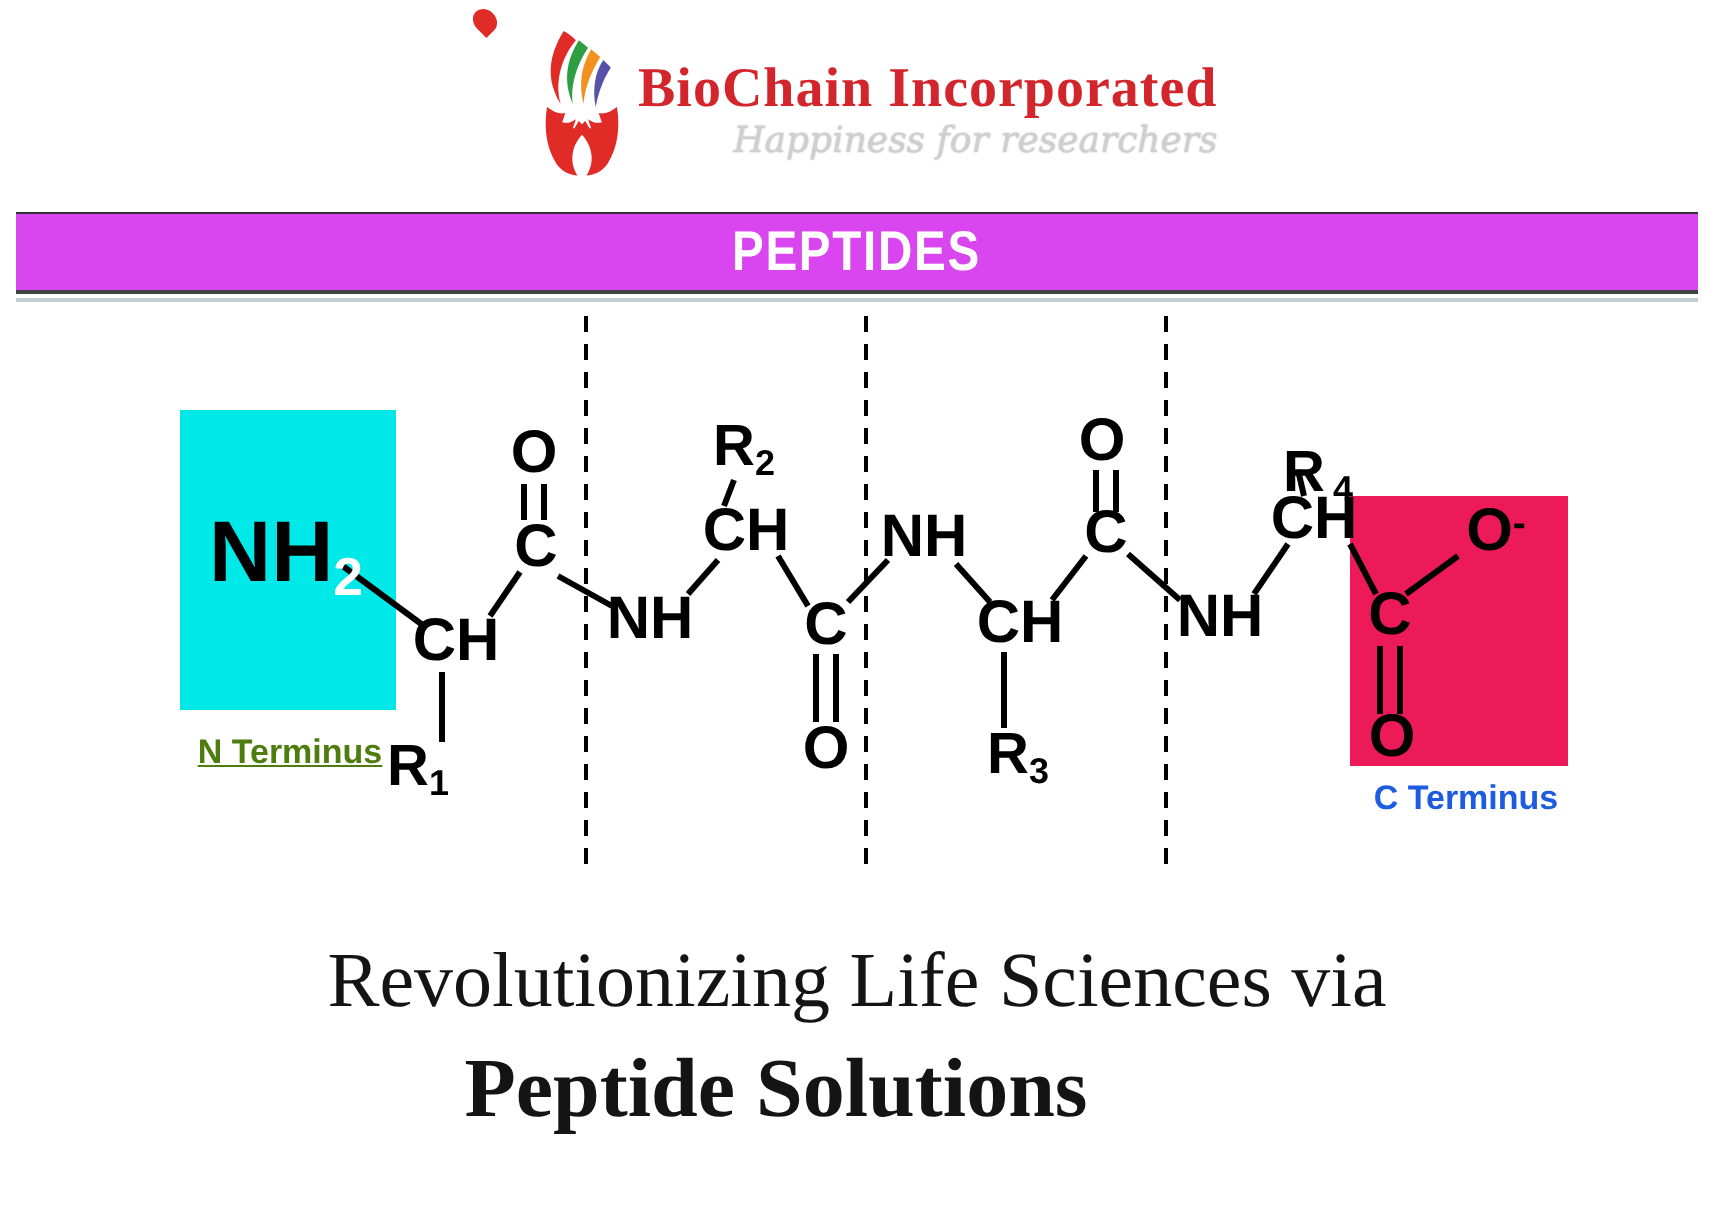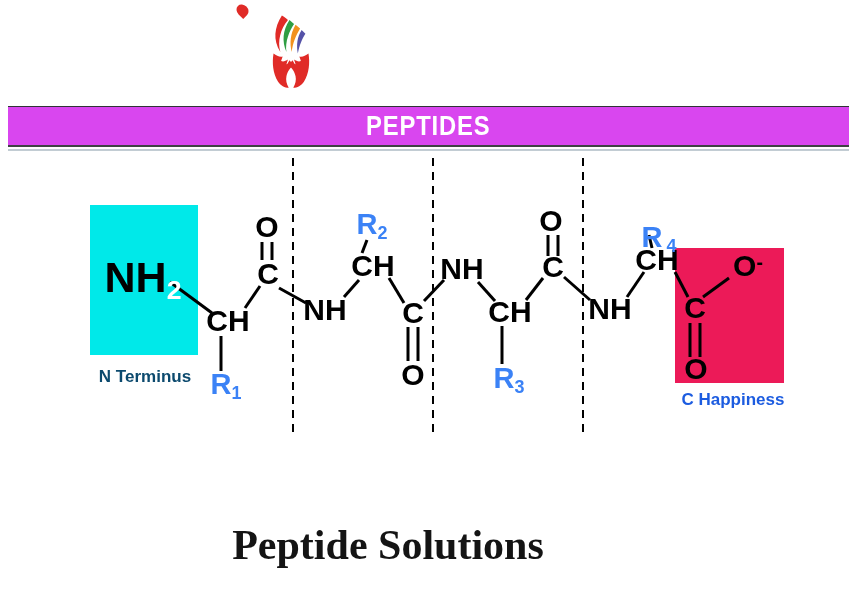--- a/index.html
+++ b/index.html
@@ -29,26 +29,26 @@
   .box{position:absolute;z-index:1;}
   .box-n{left:90px;top:205px;width:108px;height:150px;background:#00e9e9;}
   .box-c{left:675px;top:248px;width:109px;height:135px;background:#ec1a58;}
   .bonds{position:absolute;left:0;top:150px;z-index:2;pointer-events:none;}
   .atom{position:absolute;z-index:3;transform:translate(-50%,-50%);color:#000;font-weight:bold;
         font-size:30px;line-height:1;white-space:nowrap;}
   .atom-lg{font-size:43px;}
   .sub{font-size:0.62em;position:relative;top:0.28em;font-weight:bold;}
   .sub-white{color:#ffffff;}
   .sup{font-size:0.65em;position:relative;top:-0.38em;font-weight:bold;}
-  .r-label{position:absolute;z-index:3;transform:translate(-50%,-50%);color:#3b82f6;
+  .r-label{position:absolute;z-index:3;transform:translate(-50%,-50%);color:#000000;
            font-weight:bold;font-size:29px;line-height:1;white-space:nowrap;}
   .r4-gap .sub{margin-left:4px;}
   .terminus{position:absolute;z-index:3;transform:translate(-50%,-50%);font-weight:bold;
             font-size:17px;line-height:1;white-space:nowrap;}
-  .terminus-n{color:#0c4a6e;}
+  .terminus-n{color:#4d7c0f;text-decoration:underline;}
   .terminus-c{color:#1c5ce0;}
 
   
   .footer-line1{position:absolute;left:0;width:857px;top:468px;text-align:center;
                 font-family:"Liberation Serif", serif;font-size:39px;color:#141414;}
   .footer-line2{position:absolute;left:0;width:776px;top:521px;text-align:center;
                 font-family:"Liberation Serif", serif;font-size:42px;font-weight:bold;color:#141414;}
 </style>
 </head>
 <body>
@@ -58,20 +58,24 @@
   <div class="logo-wrap">
     <div class="logo-drop"></div>
     <svg class="logo-icon" viewBox="0 0 52 100">
       <path d="M14,2 C4,18 2,34 12,50 C8,36 12,20 22,8 C19,5 16,3 14,2 Z" fill="#e02b27"></path>
       <path d="M24,8 C15,22 14,36 20,50 C18,36 24,22 30,13 Z" fill="#2f9e43"></path>
       <path d="M32,14 C25,26 24,38 27,50 C28,38 33,27 38,19 Z" fill="#f2911f"></path>
       <path d="M40,21 C34,30 33,41 35,52 C37,41 41,32 45,26 Z" fill="#5552a8"></path>
       <path d="M3,52 C1,64 2,78 9,89 C12,94 18,97 23,97 C20,92 19,87 20,82 C21,76 25,70 31,66 L28,61 C26,64 23,66 20,66 L22,60 C19,62 16,63 13,62 L15,56 C11,57 7,55 3,52 Z" fill="#e02b27"></path>
       <path d="M49,52 C51,64 50,78 43,89 C40,94 34,97 29,97 C32,92 33,87 32,82 C31,76 27,70 21,66 L24,61 C26,64 29,66 32,66 L30,60 C33,62 36,63 39,62 L37,56 C41,57 45,55 49,52 Z" fill="#e02b27"></path>
     </svg>
+    <div class="logo-text">
+      <div class="brand">BioChain Incorporated</div>
+      <div class="tagline">Happiness for researchers</div>
+    </div>
   </div>
 
   <div class="banner">
     <span class="banner-title">PEPTIDES</span>
   </div>
   <div class="banner-underline"></div>
 
   <div class="diagram">
 
     <div class="box box-n"></div>
@@ -129,24 +133,25 @@
     <div class="atom" style="left:413px;top:375px;">O</div>
     <div class="atom" style="left:551px;top:221px;">O</div>
     <div class="atom" style="left:696px;top:369px;">O</div>
 
     <div class="atom" style="left:325px;top:310px;">NH</div>
     <div class="atom" style="left:462px;top:269px;">NH</div>
     <div class="atom" style="left:610px;top:309px;">NH</div>
 
     <div class="atom" style="left:748px;top:266px;"><span>O</span><span class="sup">-</span></div>
 
-    <div class="r-label" style="left:226px;top:384px;"><span>R</span><span class="sub">1</span></div>
+    <div class="r-label" style="left:209px;top:384px;"><span>R</span><span class="sub">1</span></div>
     <div class="r-label" style="left:372px;top:224px;"><span>R</span><span class="sub">2</span></div>
     <div class="r-label" style="left:509px;top:378px;"><span>R</span><span class="sub">3</span></div>
     <div class="r-label r4-gap" style="left:659px;top:237px;"><span>R</span><span class="sub">4</span></div>
 
     <div class="terminus terminus-n" style="left:145px;top:376px;">N Terminus</div>
-    <div class="terminus terminus-c" style="left:733px;top:399px;">C Happiness</div>
+    <div class="terminus terminus-c" style="left:733px;top:399px;">C Terminus</div>
   </div>
 
+  <div class="footer-line1">Revolutionizing Life Sciences via</div>
   <div class="footer-line2">Peptide Solutions</div>
 
 </div>
 
 </body></html>

